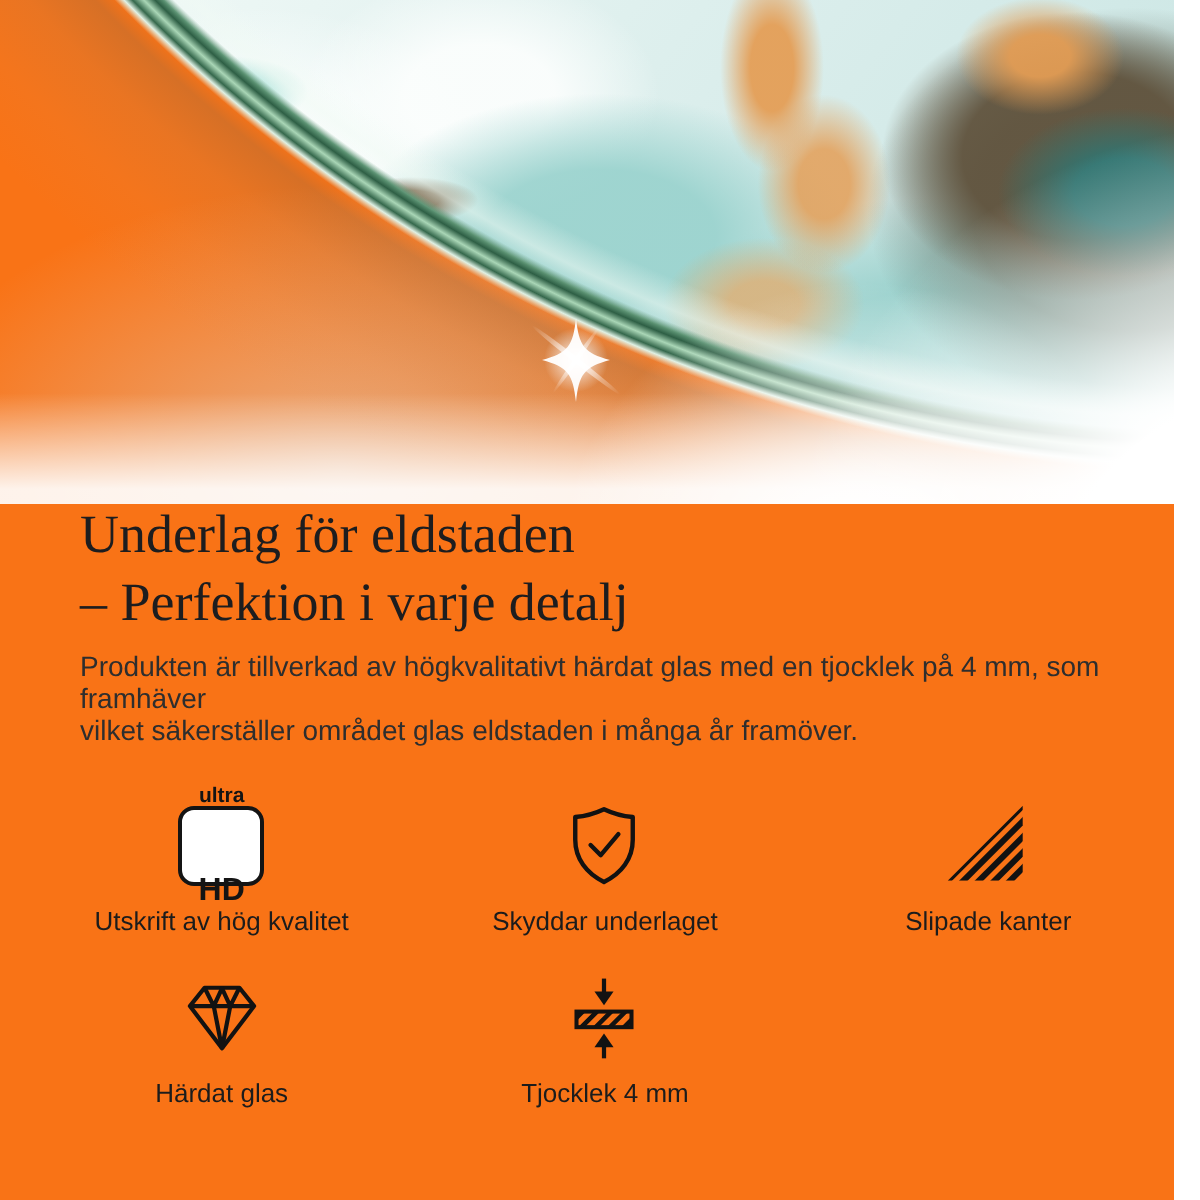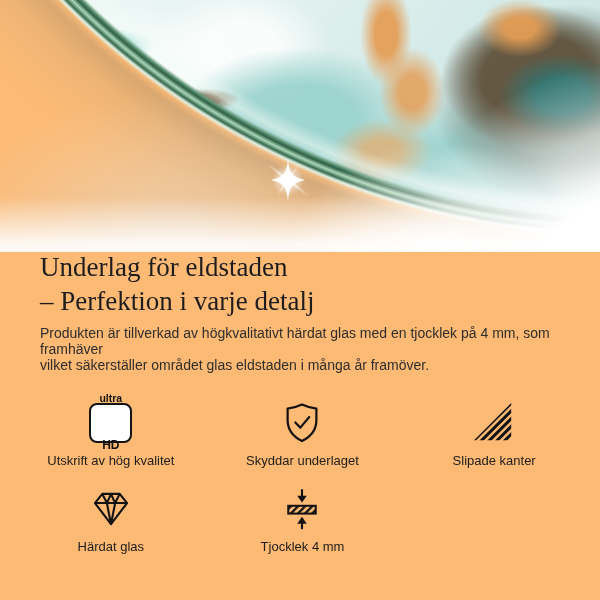--- a/index.html
+++ b/index.html
@@ -1,18 +1,18 @@
 <!DOCTYPE html>
 <html><head>
 <meta charset="utf-8">
 <style>
   html,body{margin:0;padding:0;}
   .page{
-    position:relative;width:600px;height:600px;overflow:hidden;
-    background:#fdba74;font-family:"Liberation Sans","DejaVu Sans",sans-serif;
+    position:relative;width:540px;height:600px;overflow:hidden;
+    background:#f97316;font-family:"Liberation Sans","DejaVu Sans",sans-serif;padding-left:47px;
   }
 
   
   .hero{position:absolute;left:0;top:0;width:600px;height:252px;overflow:hidden;}
   .hero-shadow{position:absolute;inset:0;background:
     radial-gradient(900px at 620px -550px, rgba(0,0,0,0) 0 784px, rgba(90,100,95,0.22) 794px, rgba(120,128,122,0.12) 818px, rgba(150,155,150,0.05) 850px, rgba(255,255,255,0) 885px),
     radial-gradient(300px 190px at 170px 235px, rgba(219,221,218,0.55), rgba(255,255,255,0) 75%);
   }
   .hero-marble{position:absolute;inset:0;background-image:
     radial-gradient(60px 42px at 520px 28px, rgba(226,156,84,0.95) 0 25%, rgba(226,156,84,0) 70%),
@@ -64,21 +64,21 @@
   .feature{display:flex;flex-direction:column;align-items:center;}
   .icon-slot{height:48px;display:flex;align-items:center;justify-content:center;}
   .feature-label{margin-top:6px;font-size:13px;color:#1c1c1c;white-space:nowrap;}
   .icon-stroke{stroke:#121212;fill:none;stroke-width:2.3;}
   .uhd-box{
     width:39px;height:36px;border:2.5px solid #141414;border-radius:8px;
     display:flex;flex-direction:column;align-items:center;justify-content:center;
     color:#141414;font-weight:700;background:#fff;gap:34px;
   }
   .uhd-top{font-size:10.5px;line-height:11px;}
-  .uhd-bottom{font-size:12px;line-height:15px;}
+  .uhd-bottom{font-size:16px;line-height:15px;}
 </style>
 </head>
 <body>
 
 <div class="page">
 
   <div class="hero">
     <div class="hero-shadow"></div>
     <div class="hero-marble"></div>
     <div class="hero-rim"></div>

